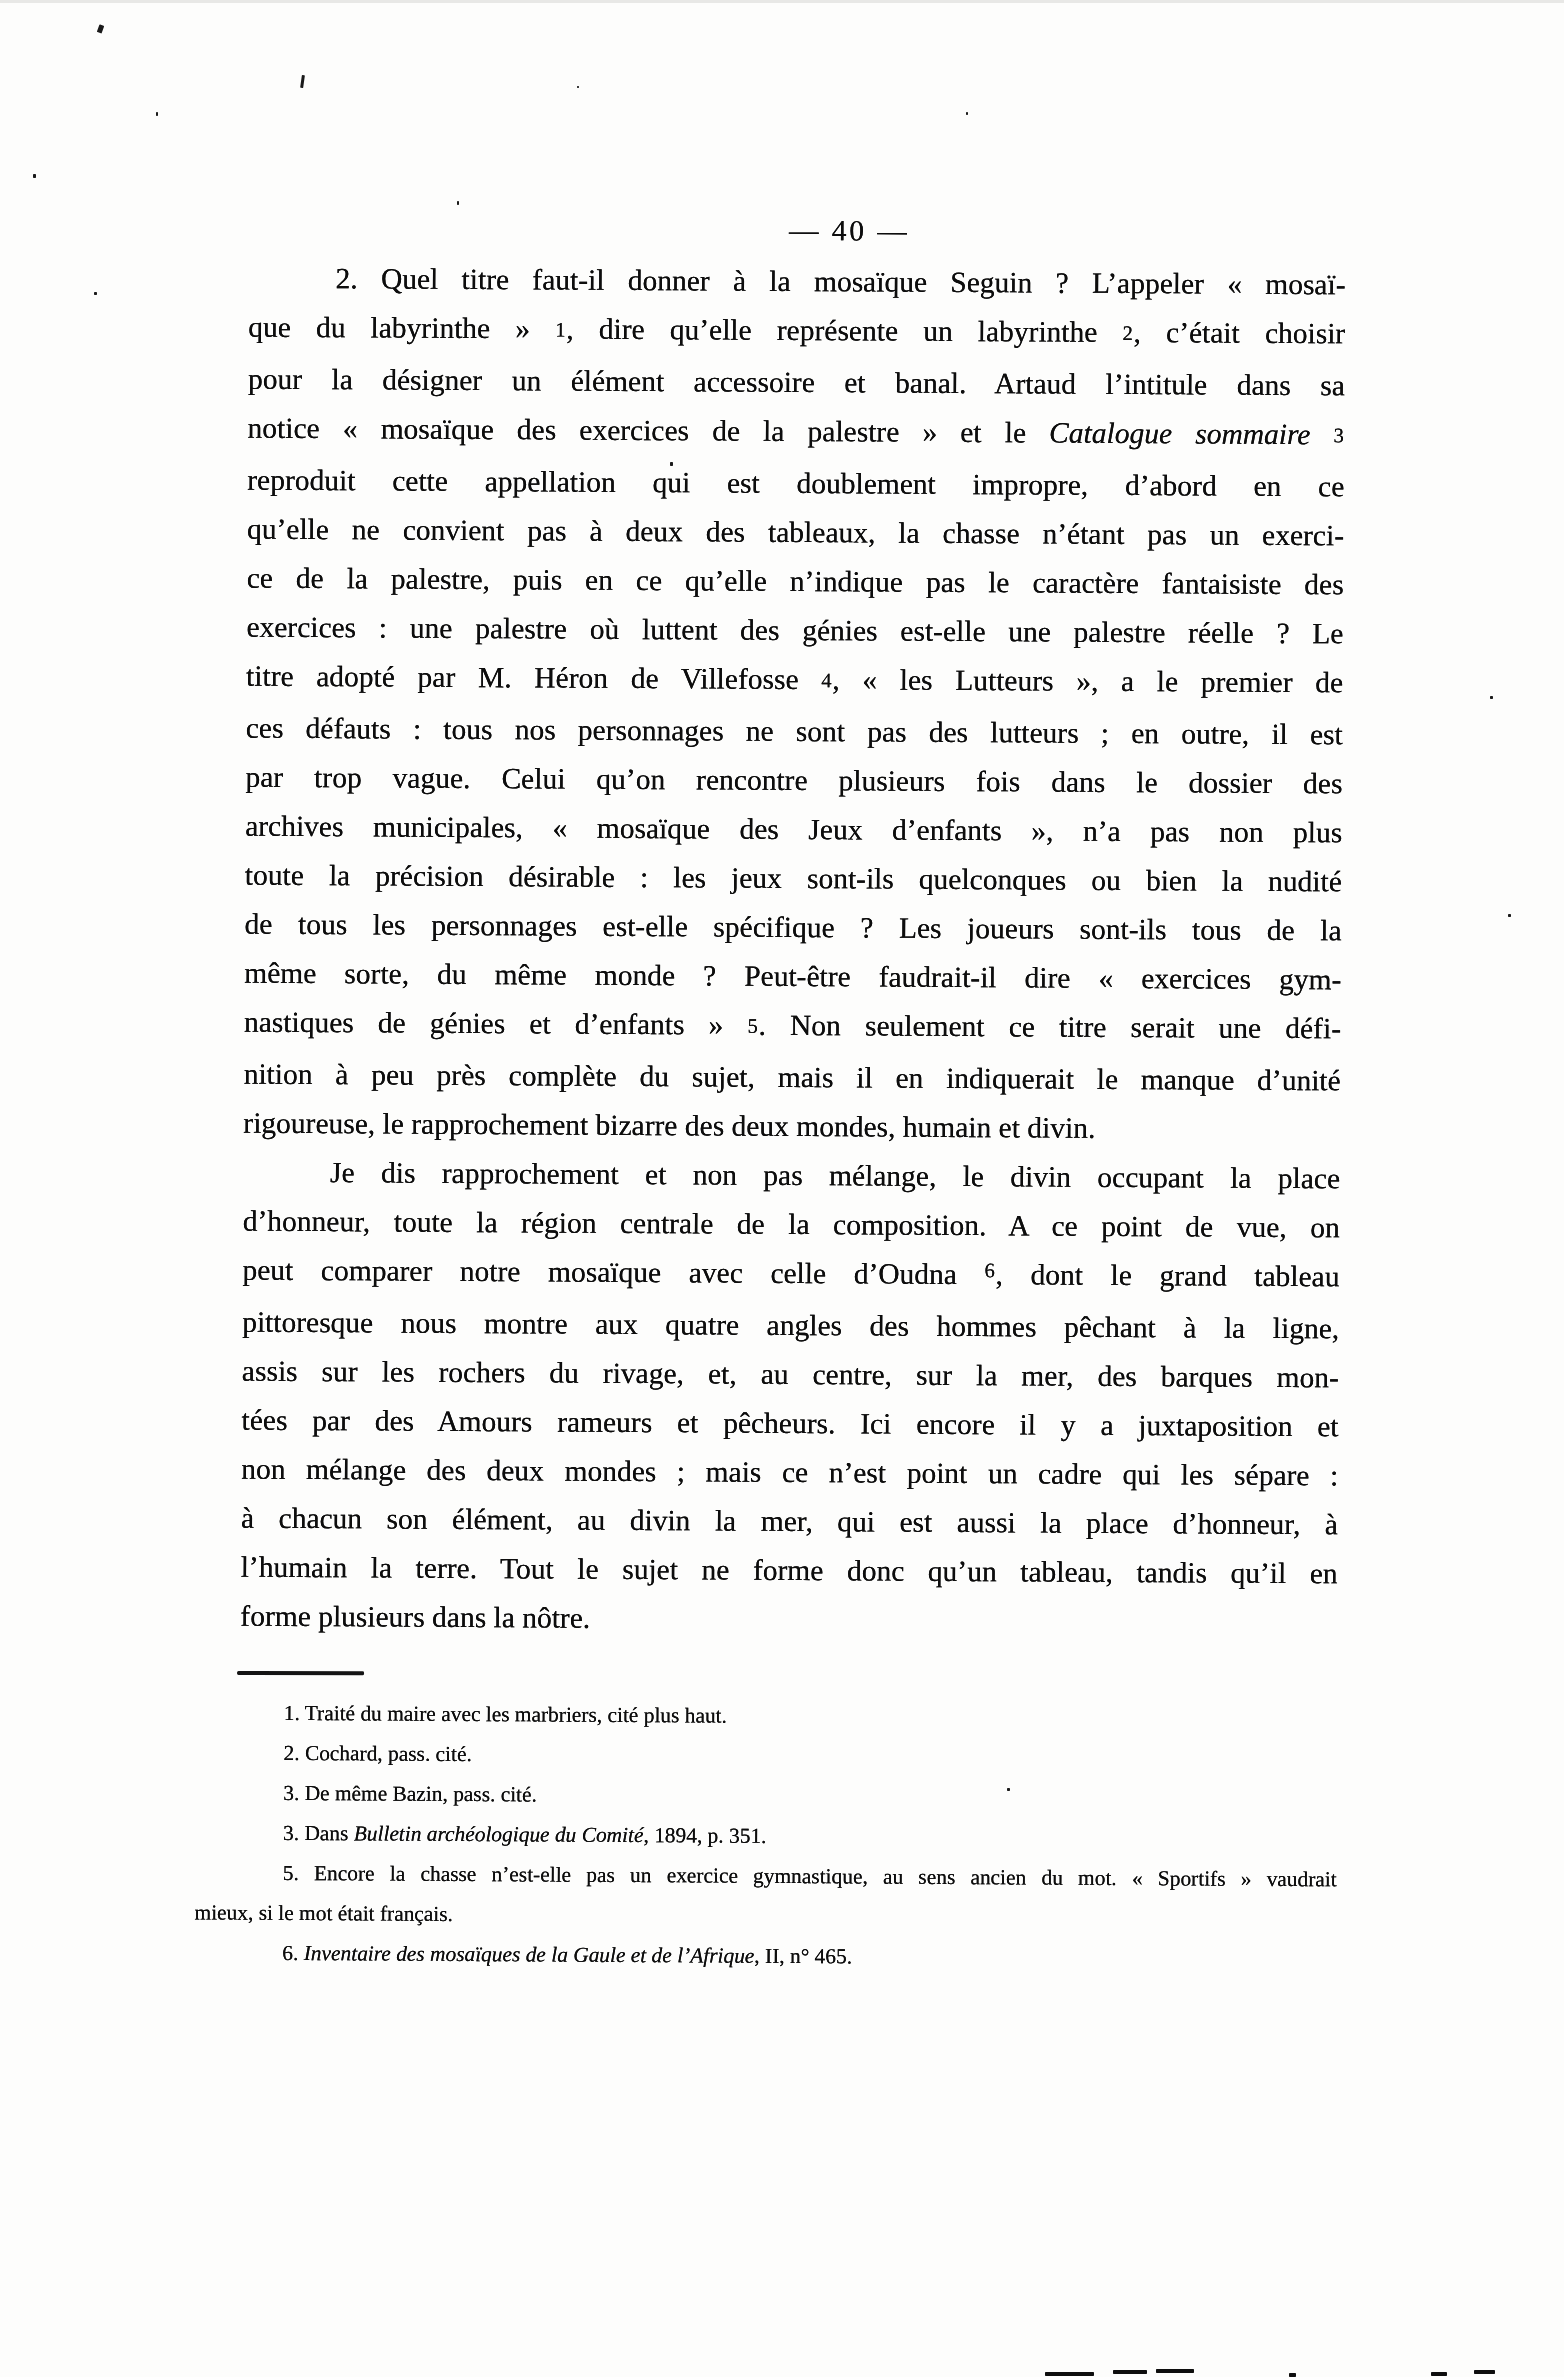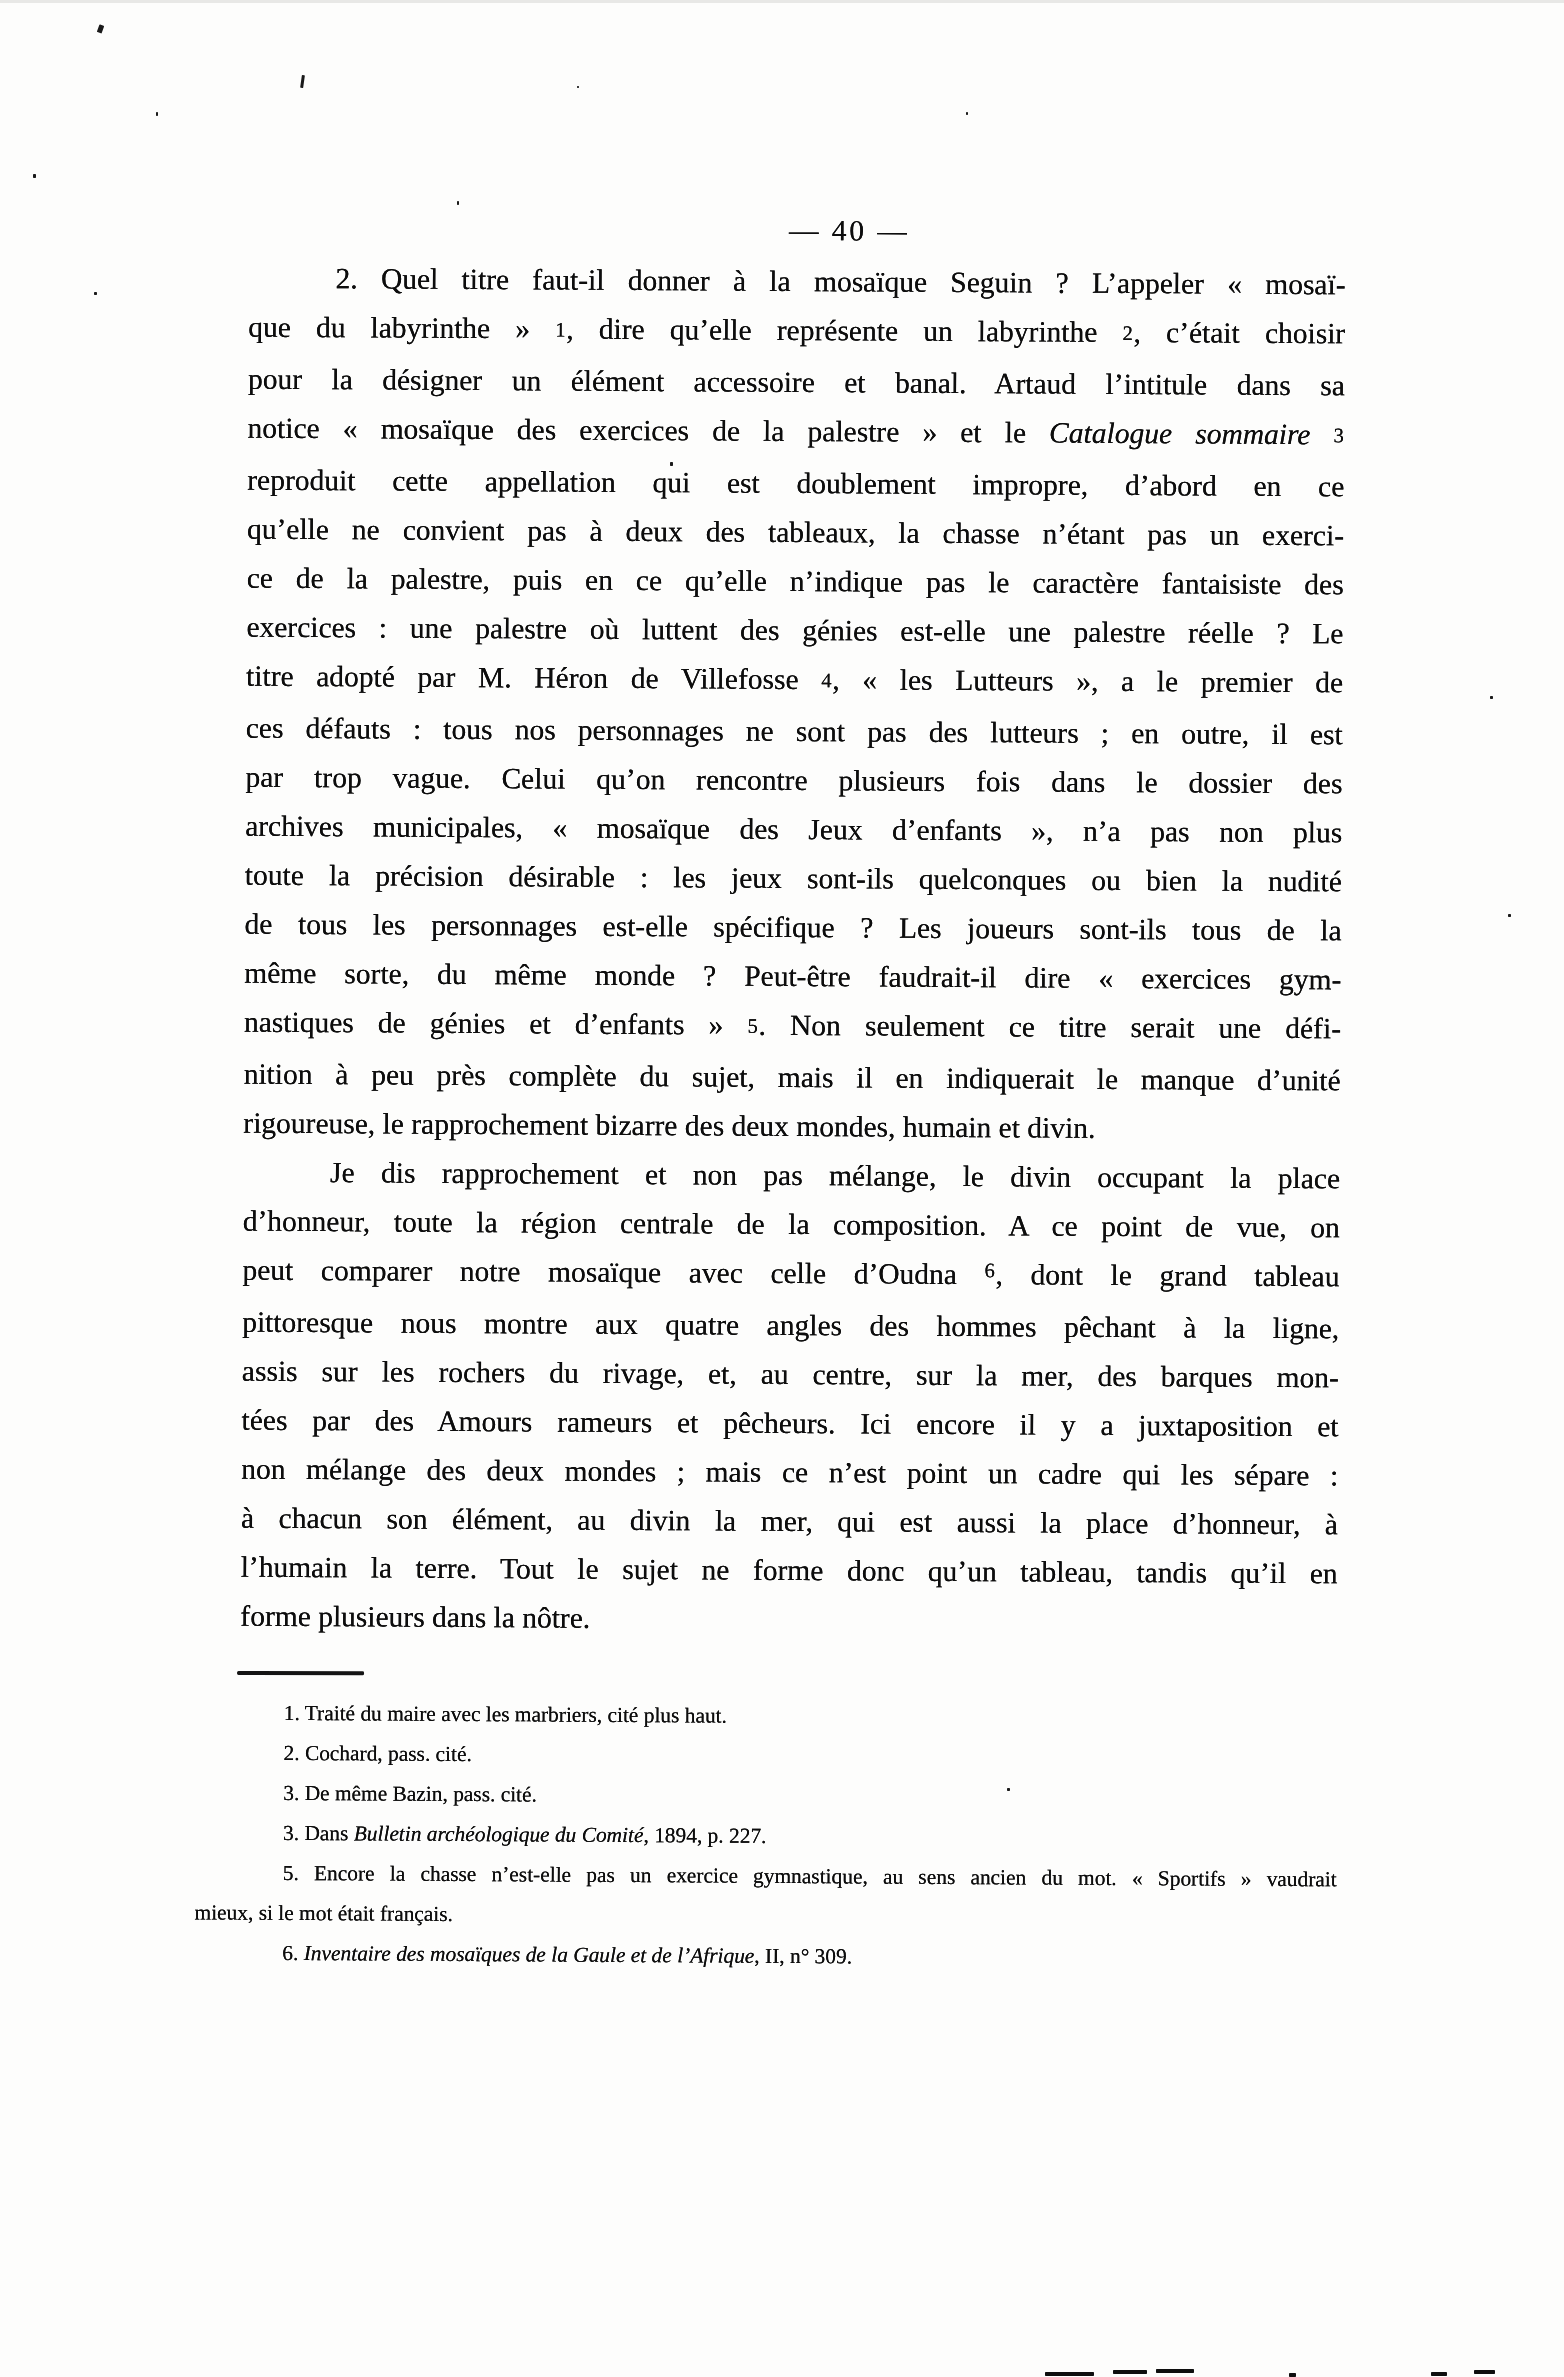--- a/index.html
+++ b/index.html
@@ -82,24 +82,24 @@
         <div class="bl jl"><span class="rt">l’humain la terre. Tout le sujet ne forme donc qu’un tableau, tandis qu’il en</span></div>
         <div class="bl"><span class="rt">forme plusieurs dans la nôtre.</span></div>
       </div>
 
     <div class="fnrule"></div>
 
     <div class="footnotes">
         <div class="fl fn-first"><span class="rt">1. Traité du maire avec les marbriers, cité plus haut.</span></div>
         <div class="fl fn-first"><span class="rt">2. Cochard, pass. cité.</span></div>
         <div class="fl fn-first"><span class="rt">3. De même Bazin, pass. cité.</span></div>
-        <div class="fl fn-first"><span class="rt">3. Dans </span><span class="it">Bulletin archéologique du Comité</span><span class="rt">, 1894, p. 227.</span></div>
+        <div class="fl fn-first"><span class="rt">3. Dans </span><span class="it">Bulletin archéologique du Comité</span><span class="rt">, 1894, p. 351.</span></div>
         <div class="fl fn-first jl"><span class="rt">5. Encore la chasse n’est-elle pas un exercice gymnastique, au sens ancien du mot. « Sportifs » vaudrait</span></div>
         <div class="fl fn-cont"><span class="rt">mieux, si le mot était français.</span></div>
-        <div class="fl fn-first"><span class="rt">6. </span><span class="it">Inventaire des mosaïques de la Gaule et de l’Afrique</span><span class="rt">, II, n° 309.</span></div>
+        <div class="fl fn-first"><span class="rt">6. </span><span class="it">Inventaire des mosaïques de la Gaule et de l’Afrique</span><span class="rt">, II, n° 465.</span></div>
       </div>
 
   </div>
 
   <div class="speck" style="left:98px;top:22px;width:5.2px;height:8px;transform:rotate(20deg);"></div>
   <div class="speck" style="left:301px;top:72px;width:2.9px;height:13.3px;transform:rotate(8deg);"></div>
   <div class="speck" style="left:156px;top:109px;width:2.2px;height:3.7px;"></div>
   <div class="speck" style="left:33px;top:171px;width:2.9px;height:3.7px;"></div>
   <div class="speck" style="left:94px;top:289px;width:2.9px;height:2.9px;"></div>
   <div class="speck" style="left:457px;top:198px;width:2.2px;height:3.7px;"></div>

